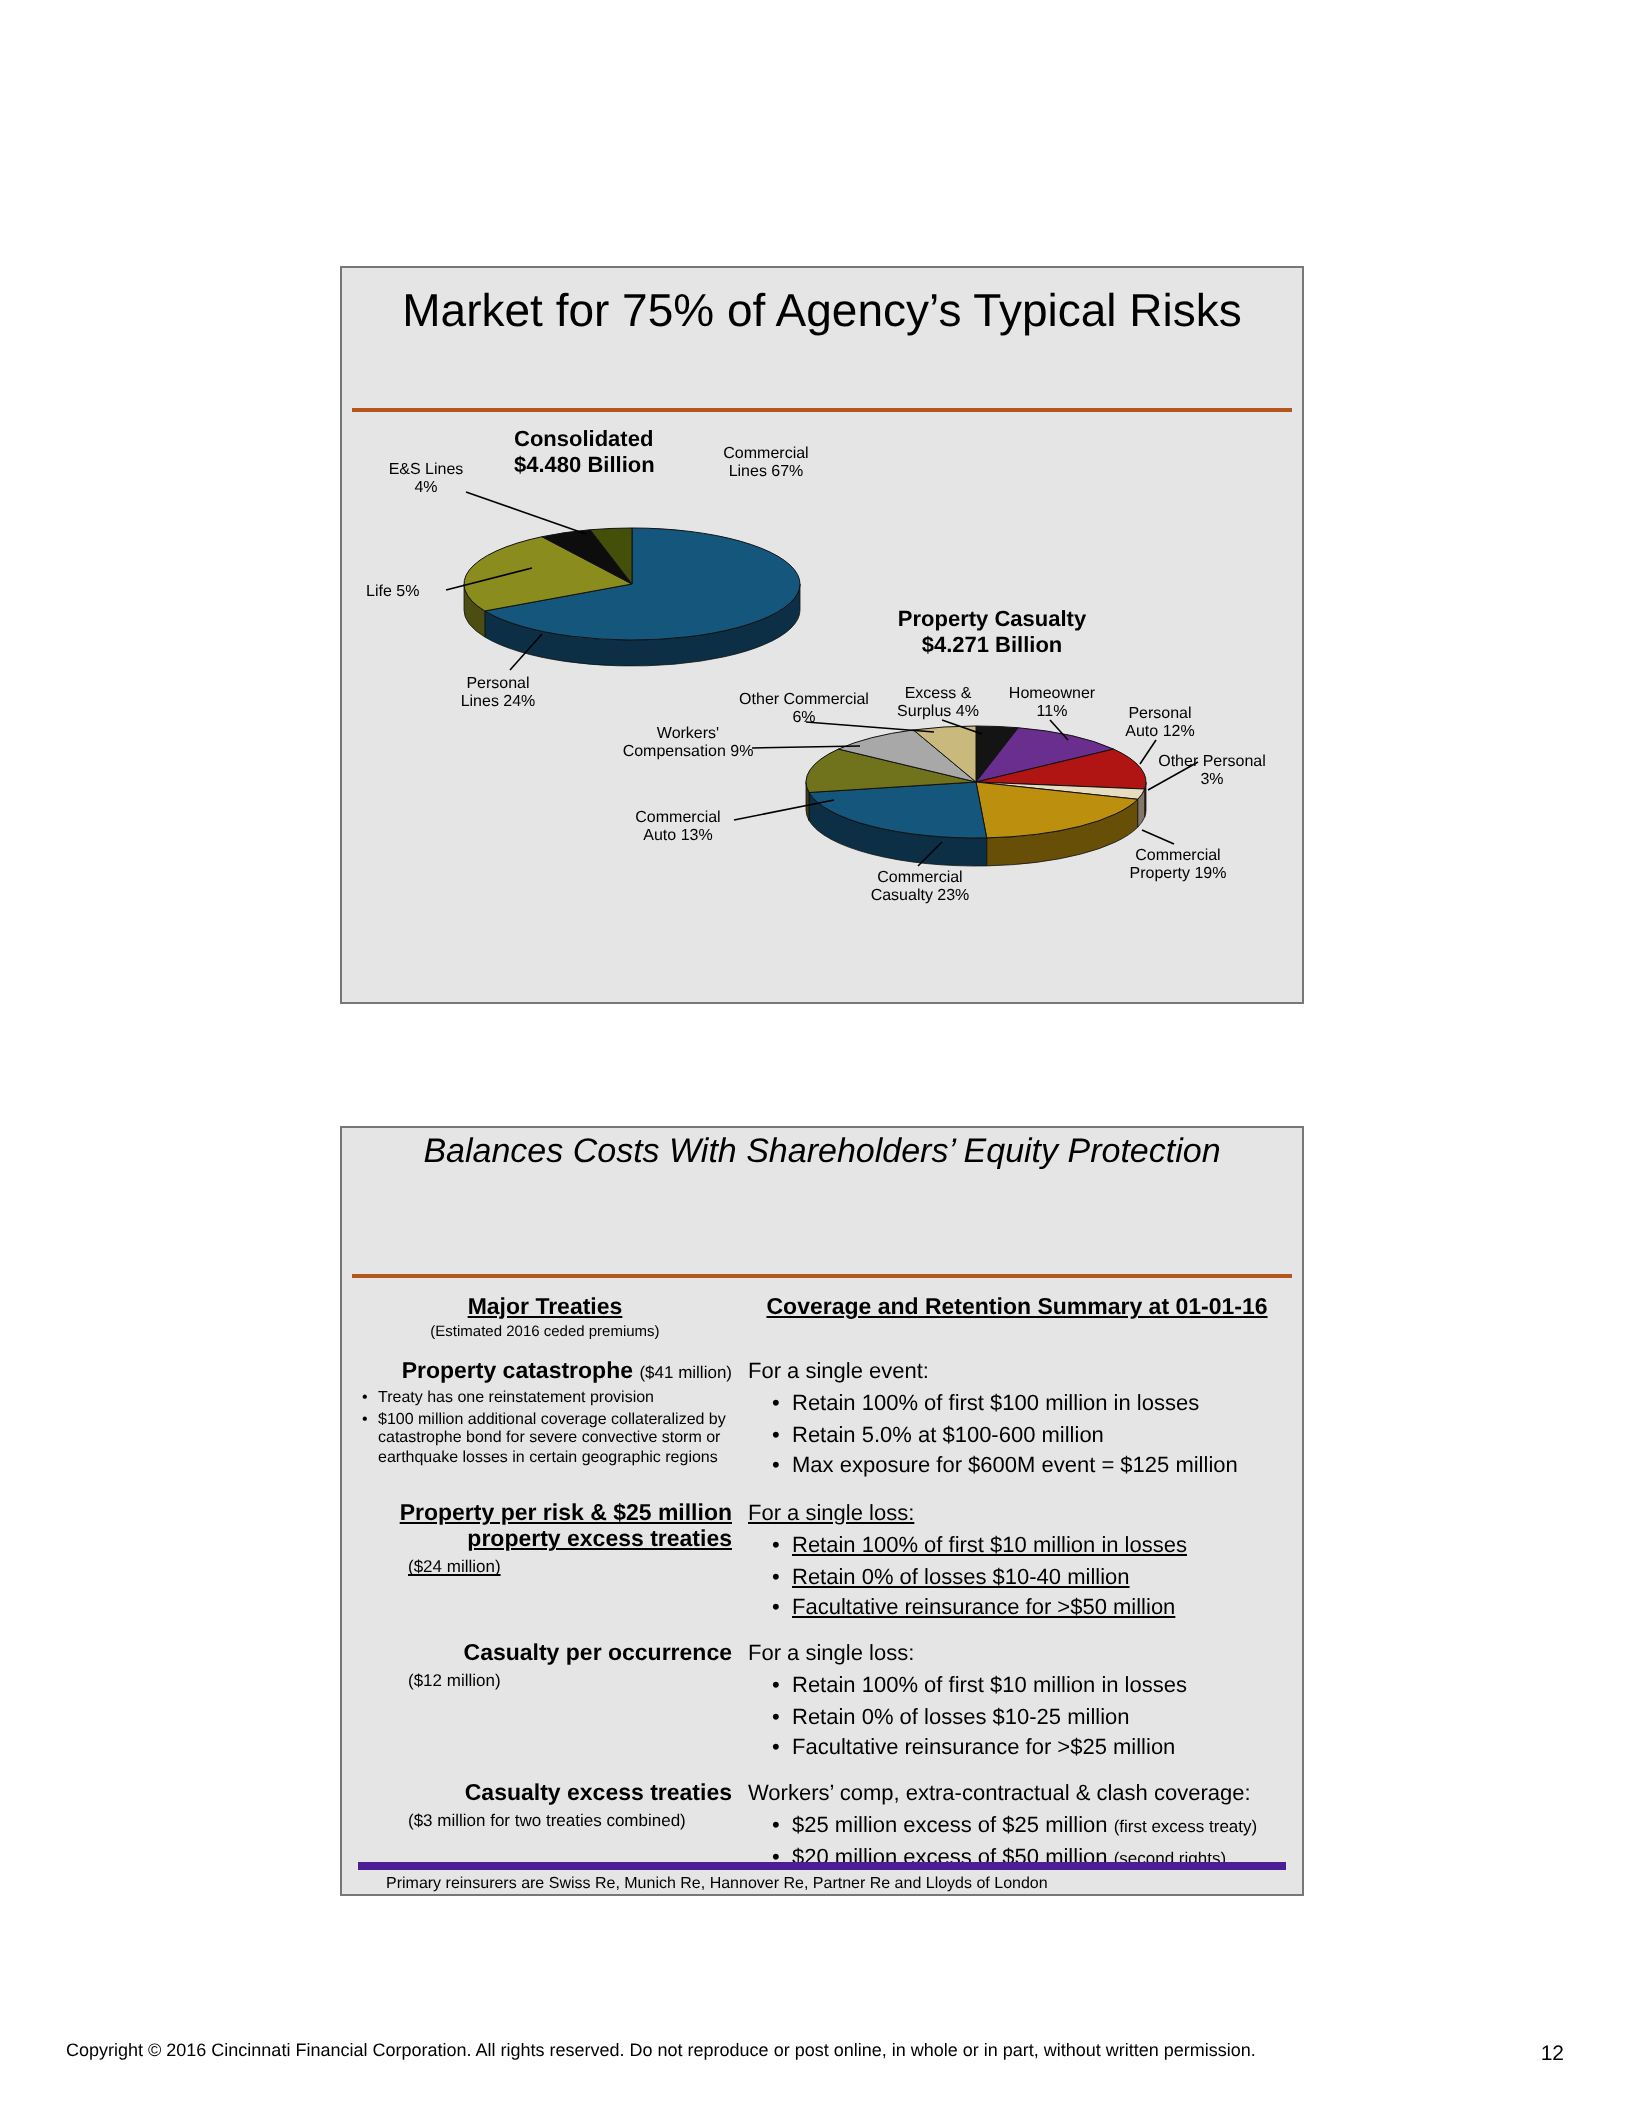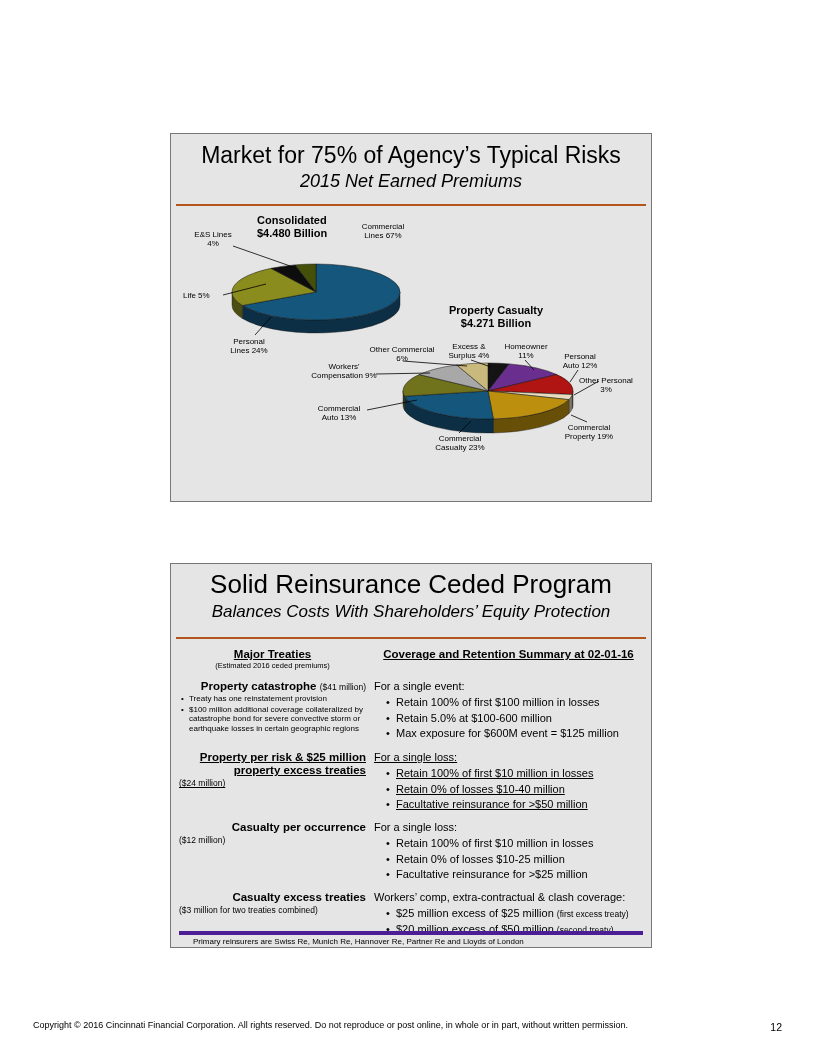--- a/index.html
+++ b/index.html
@@ -34,40 +34,39 @@
 
   
   .s2-body { position:absolute; top:84px; left:8px; right:8px; }
   .cols { display:grid; grid-template-columns:187px 1fr; column-gap:8px; }
   .hdr-left, .hdr-right { text-align:center; font-weight:bold; font-size:11.5px; text-decoration:underline; }
   .hdr-left-sub { text-align:center; font-size:7.5px; margin-top:1px; }
   .sec { display:grid; grid-template-columns:187px 1fr; column-gap:8px; }
   .sec1 { margin-top:10px; } .sec2 { margin-top:10px;text-decoration:underline; } .sec3 { margin-top:9px; } .sec4 { margin-top:9px; }
   .treaty { font-weight:bold; font-size:11.5px; line-height:1.15;text-align:right; }
   .premium { font-size:8.5px; font-weight:400; }
-  .premium-block { font-size:8.5px; margin-top:1px; }
+  .premium-block { font-size:8.5px; margin-top:1px;margin-left:25px; }
   .note { font-size:8px; line-height:1.2; padding-left:10px; position:relative; margin-top:1px; }
   .note::before { content:"\2022"; position:absolute; left:2px; }
   .intro { font-size:11px; line-height:1.25; }
   .cov { font-size:11px; line-height:1.25; padding-left:22px; position:relative; margin-top:2px; }
   .cov::before { content:"\2022"; position:absolute; left:12px; }
   .sm { font-size:8.5px;margin-top:32px; }
   .footnote { position:absolute; bottom:0; left:8px; right:8px; border-top:4px solid #4c1d95;
               font-size:8px; padding:2px 0 1px 14px; }
 
   
   .pg-footer { position:absolute; left:33px; bottom:31px; font-size:9px; }
   .pg-num { position:absolute; right:38px; bottom:28px; font-size:10.5px;text-align:center; }
 </style>
 </head>
 <body>
 
 <section class="slide" id="slide1">
   <h1 class="s-title">Market for 75% of Agency’s Typical Risks</h1>
-  <h2 class="s-sub">2015 Net Earned Premiums</h2>
   <div class="s-rule"></div>
 
   <div class="chart-area">
     <svg width="482" height="369" viewBox="0 0 482 369">
         <path d="M229,158 A84,28 0 0 1 71.39023887631546,171.48910287484802 L71.39023887631546,184.48910287484802 A84,28 0 0 0 229,171 Z" fill="rgb(12,47,69)" stroke="#111" stroke-width="0.4"></path>
         <path d="M71.39023887631546,171.48910287484802 A84,28 0 0 1 61,158 L61,171 A84,28 0 0 0 71.39023887631546,184.48910287484802 Z" fill="rgb(76,77,17)" stroke="#111" stroke-width="0.4"></path>
         <path d="M145,158 L145,130 A84,28 0 1 1 71.39023887631546,171.48910287484802 Z" fill="#15567d" stroke="#111" stroke-width="0.5"></path>
         <path d="M145,158 L71.39023887631546,171.48910287484802 A84,28 0 0 1 99.99054922176424,134.3588180859436 Z" fill="#8a8c1e" stroke="#111" stroke-width="0.5"></path>
         <path d="M145,158 L99.99054922176424,134.3588180859436 A84,28 0 0 1 124.11004947815215,130.87967148839834 Z" fill="#0d0d0d" stroke="#111" stroke-width="0.5"></path>
         <path d="M145,158 L124.11004947815215,130.87967148839834 A84,28 0 0 1 144.99999999999997,130 Z" fill="#44500a" stroke="#111" stroke-width="0.5"></path>
@@ -112,31 +111,30 @@
     <div class="lbl c" style="left:402px;top:242px;width:66px">Other Personal 3%</div>
     <div class="lbl c" style="left:386px;top:289px;width:64px">Commercial Property 19%</div>
     <div class="lbl c" style="left:256px;top:300px;width:66px">Commercial Casualty 23%</div>
     <div class="lbl c" style="left:140px;top:270px;width:56px">Commercial Auto 13%</div>
     <div class="lbl c" style="left:140px;top:228px;width:66px">Workers' Compensation 9%</div>
     <div class="lbl c" style="left:198px;top:211px;width:66px">Other Commercial 6%</div>
   </div>
 </section>
 
 <section class="slide" id="slide2">
-  <h1 class="s-title">Solid Reinsurance Ceded Program</h1>
   <h2 class="s-sub">Balances Costs With Shareholders’ Equity Protection</h2>
   <div class="s-rule"></div>
 
   <div class="s2-body">
     <div class="cols">
       <div>
         <div class="hdr-left">Major Treaties</div>
         <div class="hdr-left-sub">(Estimated 2016 ceded premiums)</div>
       </div>
-      <div class="hdr-right">Coverage and Retention Summary at 02-01-16</div>
+      <div class="hdr-right">Coverage and Retention Summary at 01-01-16</div>
     </div>
 
     <div class="sec sec1">
       <div>
         <div class="treaty"><span>Property catastrophe</span> <span class="premium">($41 million)</span></div>
         <div class="note">Treaty has one reinstatement provision</div>
         <div class="note">$100 million additional coverage collateralized by catastrophe bond for severe convective storm or earthquake losses in certain geographic regions</div>
       </div>
       <div>
         <div class="intro">For a single event:</div>
@@ -173,21 +171,21 @@
     </div>
 
     <div class="sec sec4">
       <div>
         <div class="treaty">Casualty excess treaties</div>
         <div class="premium-block">($3 million for two treaties combined)</div>
       </div>
       <div>
         <div class="intro">Workers’ comp, extra-contractual &amp; clash coverage:</div>
         <div class="cov"><span>$25 million excess of $25 million</span> <span class="sm">(first excess treaty)</span></div>
-        <div class="cov"><span>$20 million excess of $50 million</span> <span class="sm">(second treaty)</span></div>
+        <div class="cov"><span>$20 million excess of $50 million</span> <span class="sm">(second rights)</span></div>
       </div>
     </div>
   </div>
 
   <div class="footnote">Primary reinsurers are Swiss Re, Munich Re, Hannover Re, Partner Re and Lloyds of London</div>
 </section>
 
 <div class="pg-footer">Copyright © 2016 Cincinnati Financial Corporation. All rights reserved. Do not reproduce or post online, in whole or in part, without written permission.</div>
 <div class="pg-num">12</div>
 

